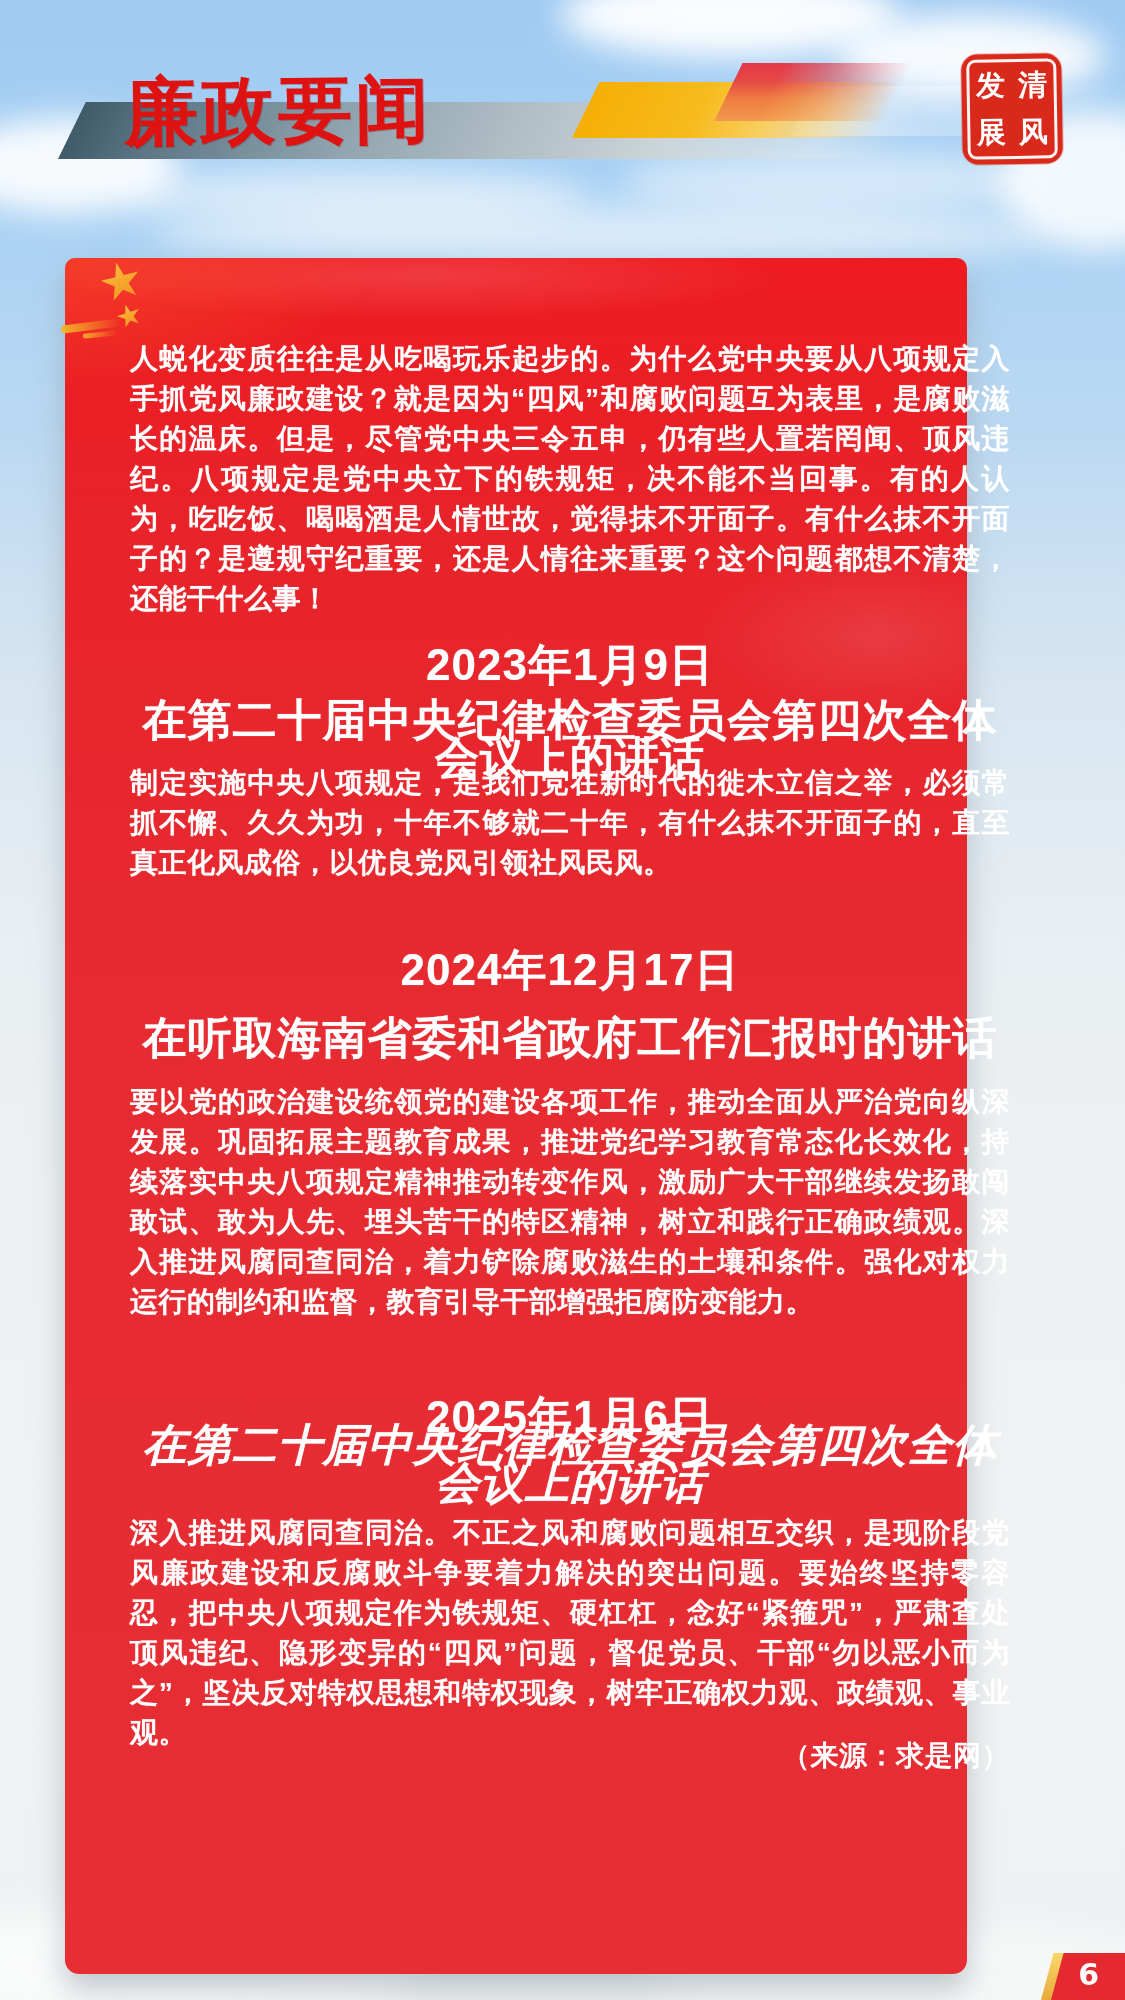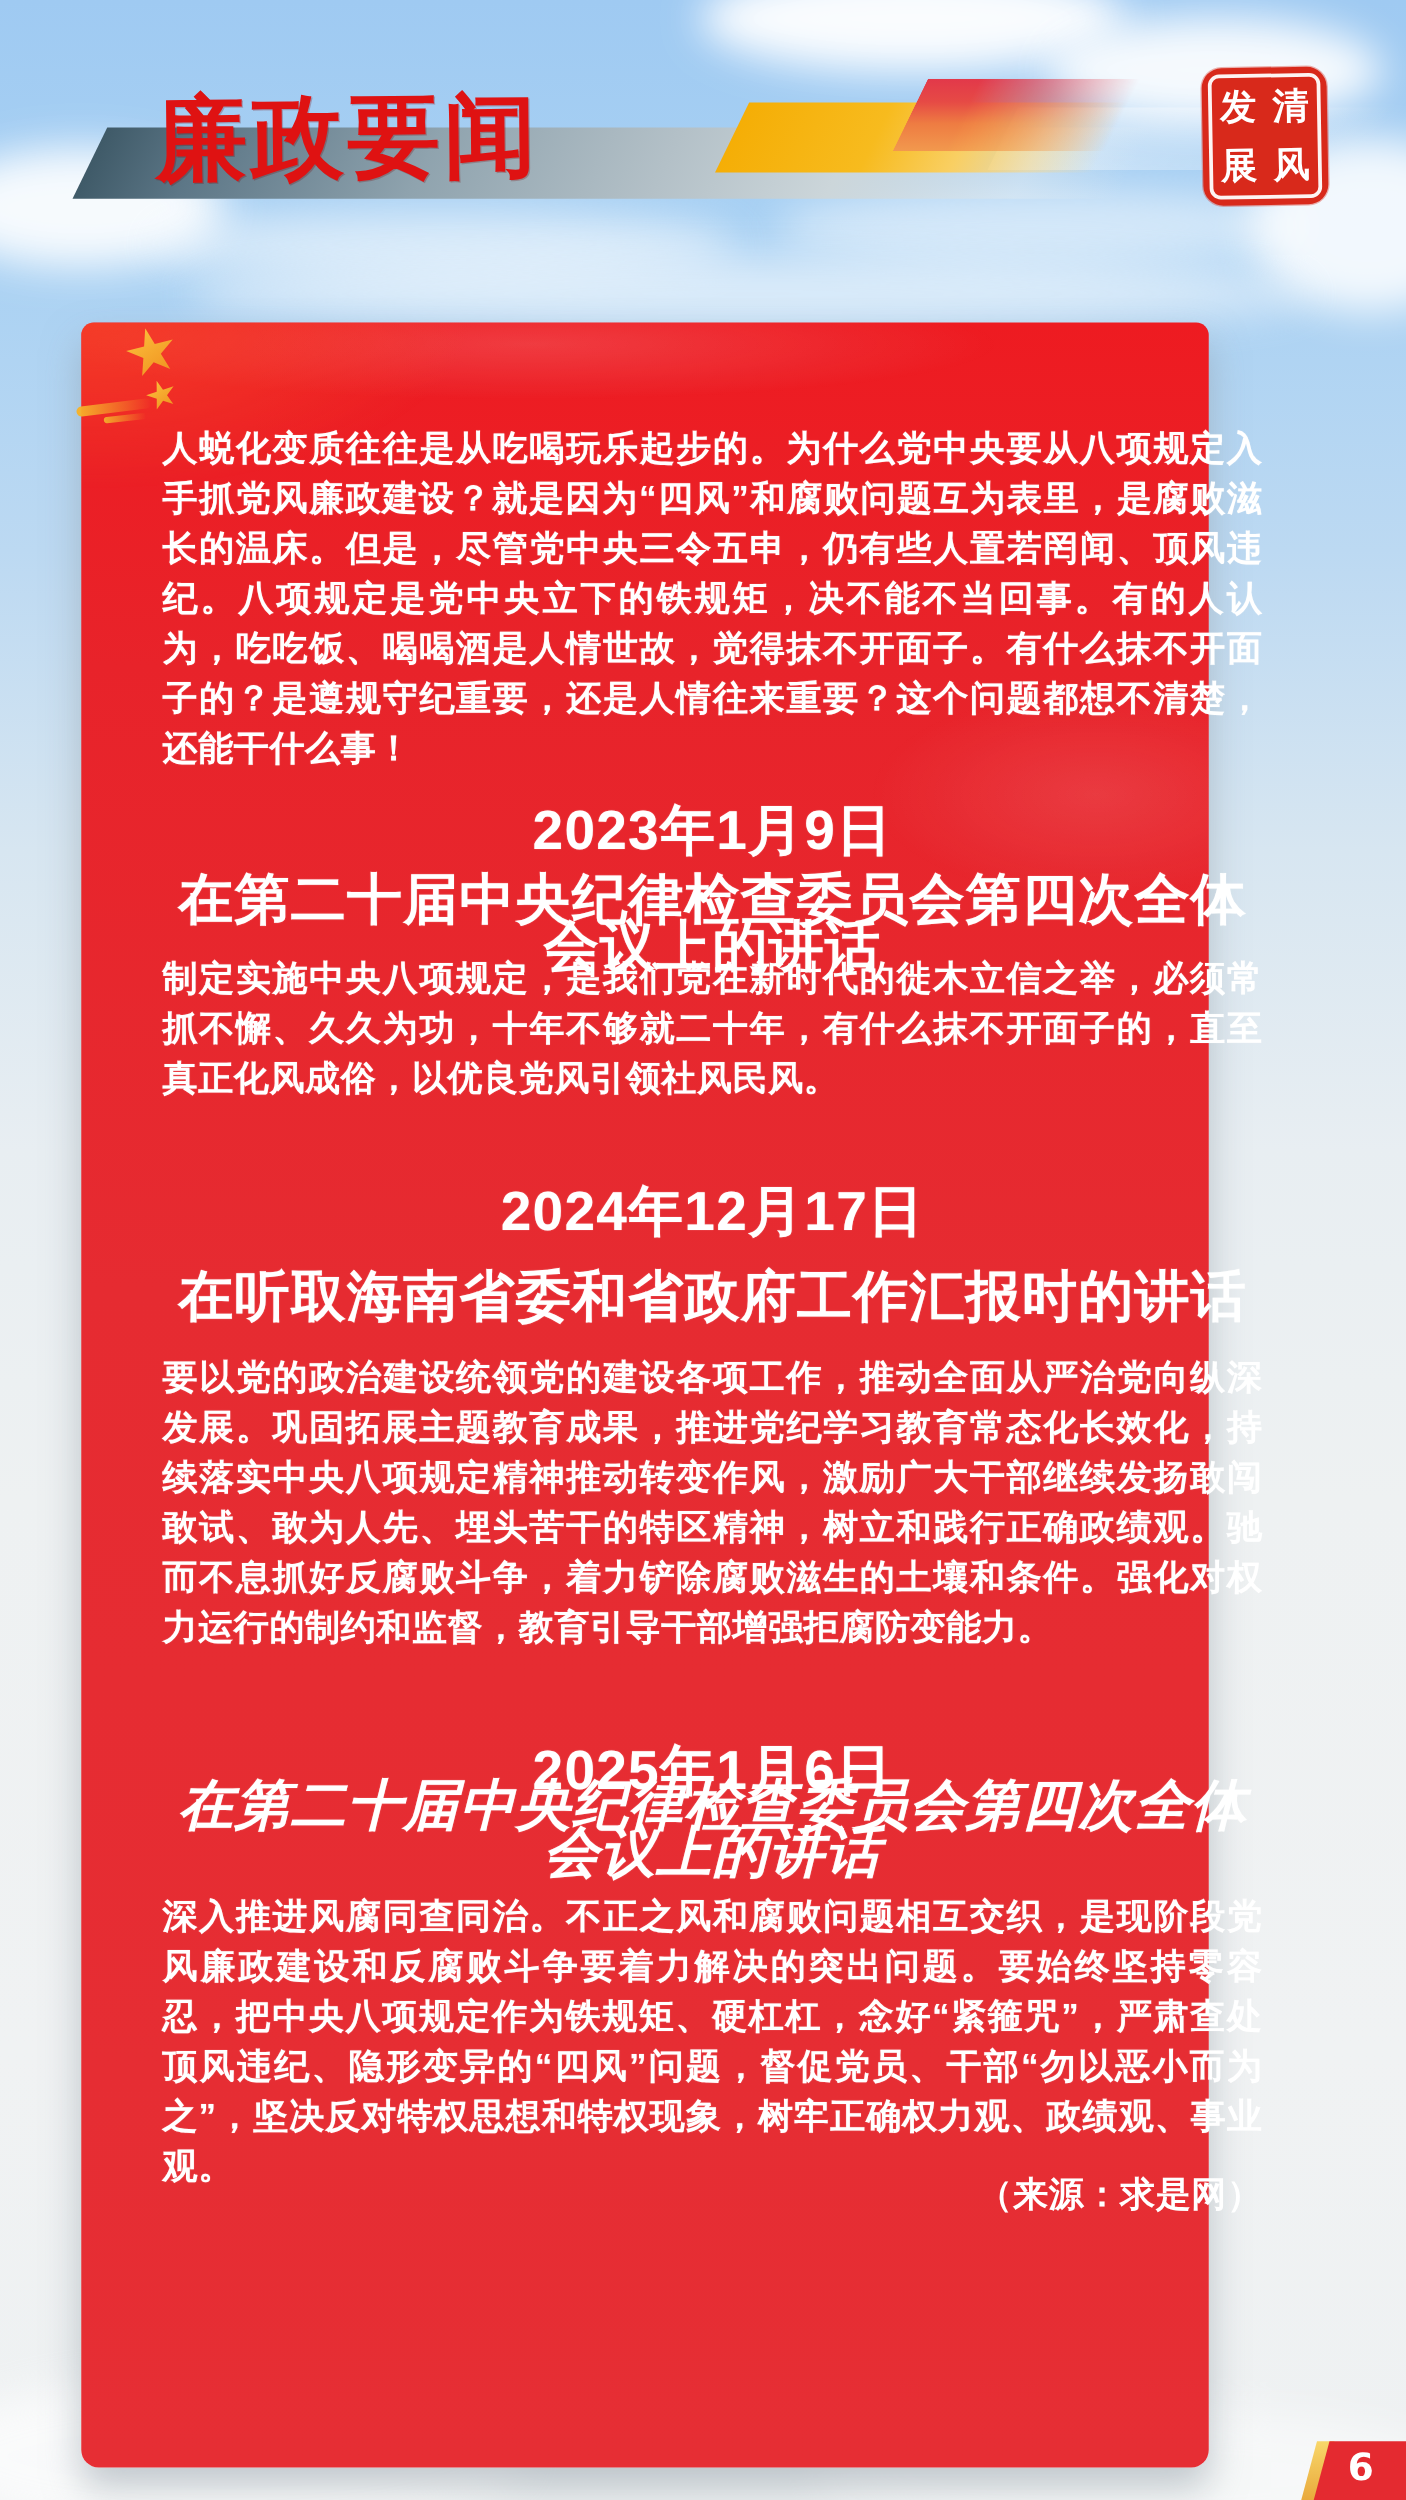--- a/index.html
+++ b/index.html
@@ -174,21 +174,21 @@
     <div class="streak2"></div>
 
     <p class="text body-par intro">人蜕化变质往往是从吃喝玩乐起步的。为什么党中央要从八项规定入手抓党风廉政建设？就是因为“四风”和腐败问题互为表里，是腐败滋长的温床。但是，尽管党中央三令五申，仍有些人置若罔闻、顶风违纪。八项规定是党中央立下的铁规矩，决不能不当回事。有的人认为，吃吃饭、喝喝酒是人情世故，觉得抹不开面子。有什么抹不开面子的？是遵规守纪重要，还是人情往来重要？这个问题都想不清楚，还能干什么事！</p>
 
     <h2 class="text sec-date s1-date">2023年1月9日</h2>
     <h3 class="text sec-title s1-title">在第二十届中央纪律检查委员会第四次全体会议上的讲话</h3>
     <p class="text body-par s1-body">制定实施中央八项规定，是我们党在新时代的徙木立信之举，必须常抓不懈、久久为功，十年不够就二十年，有什么抹不开面子的，直至真正化风成俗，以优良党风引领社风民风。</p>
 
     <h2 class="text sec-date s2-date">2024年12月17日</h2>
     <h3 class="text sec-title s2-title">在听取海南省委和省政府工作汇报时的讲话</h3>
-    <p class="text body-par s2-body">要以党的政治建设统领党的建设各项工作，推动全面从严治党向纵深发展。巩固拓展主题教育成果，推进党纪学习教育常态化长效化，持续落实中央八项规定精神推动转变作风，激励广大干部继续发扬敢闯敢试、敢为人先、埋头苦干的特区精神，树立和践行正确政绩观。驰而不息抓好反腐败斗争，着力铲除腐败滋生的土壤和条件。强化对权力运行的制约和监督，教育引导干部增强拒腐防变能力。</p>
+    <p class="text body-par s2-body">要以党的政治建设统领党的建设各项工作，推动全面从严治党向纵深发展。巩固拓展主题教育成果，推进党纪学习教育常态化长效化，持续落实中央八项规定精神推动转变作风，激励广大干部继续发扬敢闯敢试、敢为人先、埋头苦干的特区精神，树立和践行正确政绩观。深入推进风腐同查同治，着力铲除腐败滋生的土壤和条件。强化对权力运行的制约和监督，教育引导干部增强拒腐防变能力。</p>
 
     <h2 class="text sec-date s3-date">2025年1月6日</h2>
     <h3 class="text sec-title s3-title">在第二十届中央纪律检查委员会第四次全体会议上的讲话</h3>
     <p class="text body-par s3-body">深入推进风腐同查同治。不正之风和腐败问题相互交织，是现阶段党风廉政建设和反腐败斗争要着力解决的突出问题。要始终坚持零容忍，把中央八项规定作为铁规矩、硬杠杠，念好“紧箍咒”，严肃查处顶风违纪、隐形变异的“四风”问题，督促党员、干部“勿以恶小而为之”，坚决反对特权思想和特权现象，树牢正确权力观、政绩观、事业观。</p>
 
     <p class="text source">（来源：求是网）</p>
   </main>
 
   <div class="page-num">
     <div class="gold"></div>

